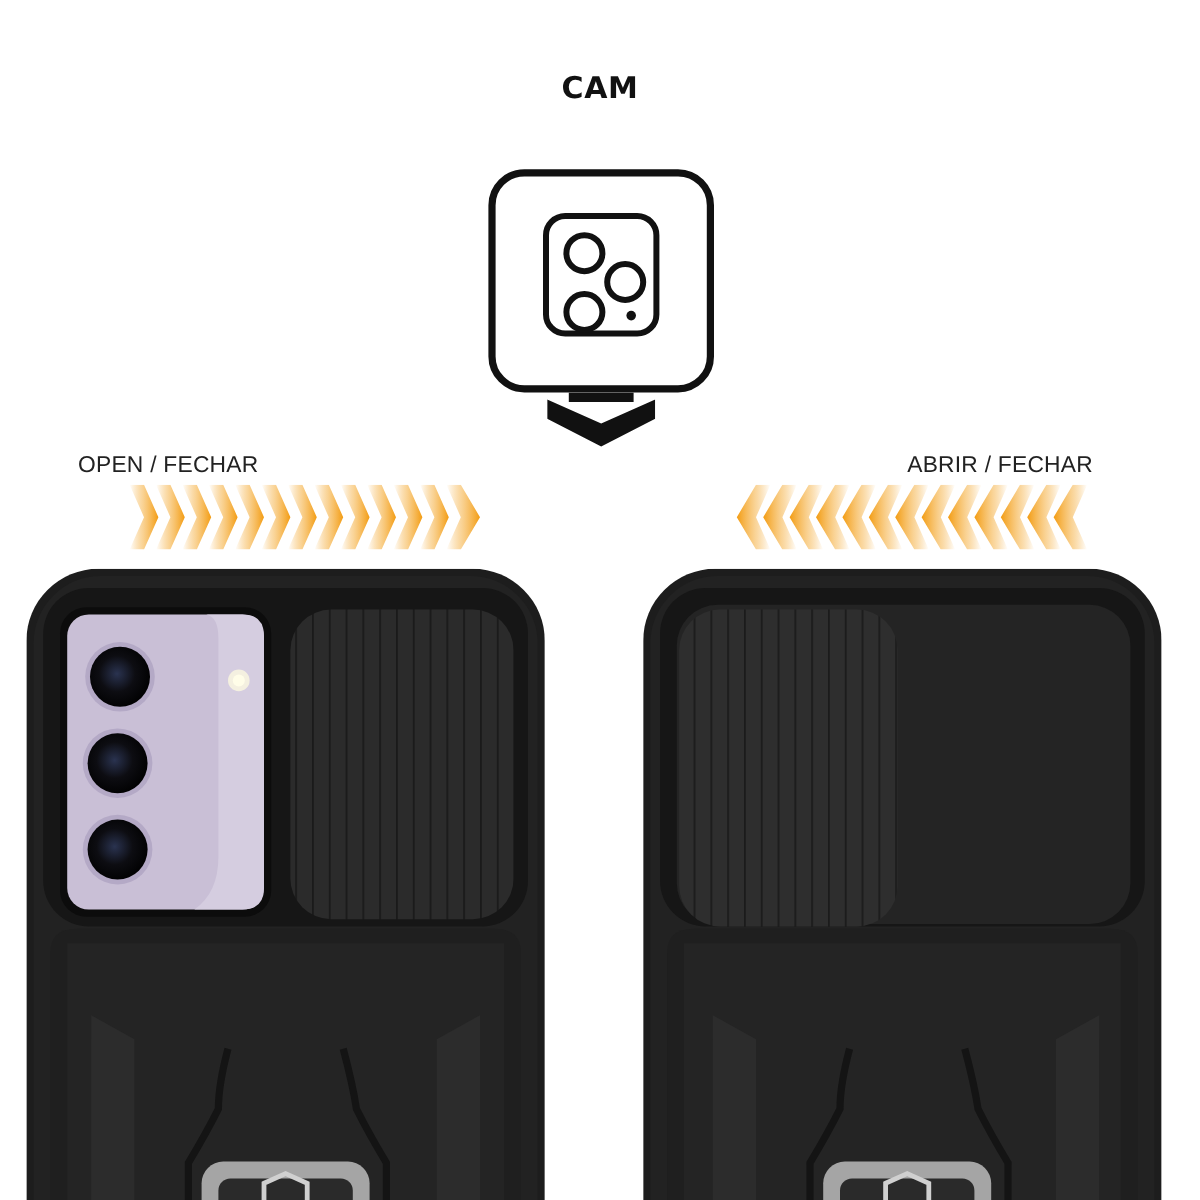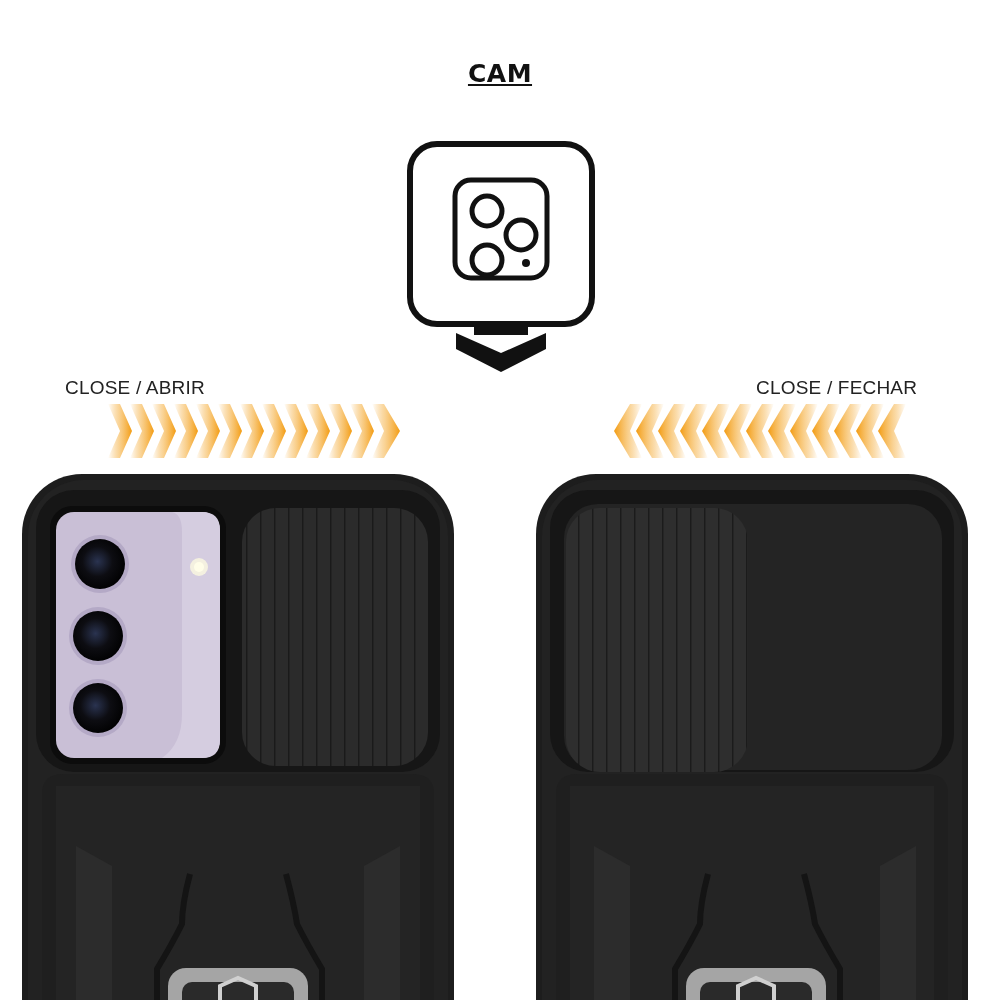--- a/index.html
+++ b/index.html
@@ -1,19 +1,19 @@
 <!DOCTYPE html>
 <html><head>
 <meta charset="utf-8">
 <style>
   html, body { margin:0; padding:0; background:#ffffff; }
   body { width:1000px; height:1000px; position:relative; overflow:hidden; font-family:"Liberation Sans", sans-serif; }
   .abs { position:absolute; }
 
-  .title { left:0; width:1000px; top:58px; text-align:center; font-family:"DejaVu Sans", sans-serif; font-weight:bold; color:#111; line-height:31px;text-decoration:underline; }
+  .title { left:0; width:1000px; top:58px; text-align:center; font-family:"DejaVu Sans", sans-serif; font-weight:bold; color:#111; line-height:31px; }
   .title .l1 { font-size:25px; letter-spacing:0.5px; }
   .title .l2 { font-size:27px; letter-spacing:0.5px; }
 
   .badge { left:407px; top:141px; width:188px; height:186px; border:6px solid #111; border-radius:30px; box-sizing:border-box; background:#fff; }
   .badge-arrow { left:456px; top:327px; width:90px; height:52px; }
 
   .label { font-size:19px; color:#222; letter-spacing:0.2px; }
   .open-label { left:65px; top:377px; }
   .close-label { left:756px; top:377px; }
 
@@ -39,22 +39,22 @@
     <circle cx="108" cy="88" r="15" fill="none" stroke="#111" stroke-width="5"></circle>
     <circle cx="74" cy="113" r="15" fill="none" stroke="#111" stroke-width="5"></circle>
     <circle cx="113" cy="116" r="4" fill="#111"></circle>
   </svg>
 </div>
 <svg class="abs badge-arrow" viewBox="0 0 90 52">
   <polygon points="0,6 45,26 90,6 90,22 45,45 0,22" fill="#111"></polygon>
   <rect x="18" y="0" width="54" height="8" fill="#111"></rect>
 </svg>
 
-<div class="abs label open-label">CLOSE / ABRIR</div>
-<div class="abs label close-label">CLOSE / FECHAR</div>
+<div class="abs label open-label">OPEN / FECHAR</div>
+<div class="abs label close-label">ABRIR / FECHAR</div>
 
 <svg class="abs arrows arrows-open" viewBox="0 0 295 54">
   <defs>
     <linearGradient id="gOpen" x1="0" x2="1" y1="0" y2="0">
       <stop offset="0" stop-color="#f39c12" stop-opacity="0"></stop>
       <stop offset="0.45" stop-color="#f5b041" stop-opacity="0.55"></stop>
       <stop offset="1" stop-color="#f39c12" stop-opacity="1"></stop>
     </linearGradient>
   </defs>
   <g fill="url(#gOpen)">

